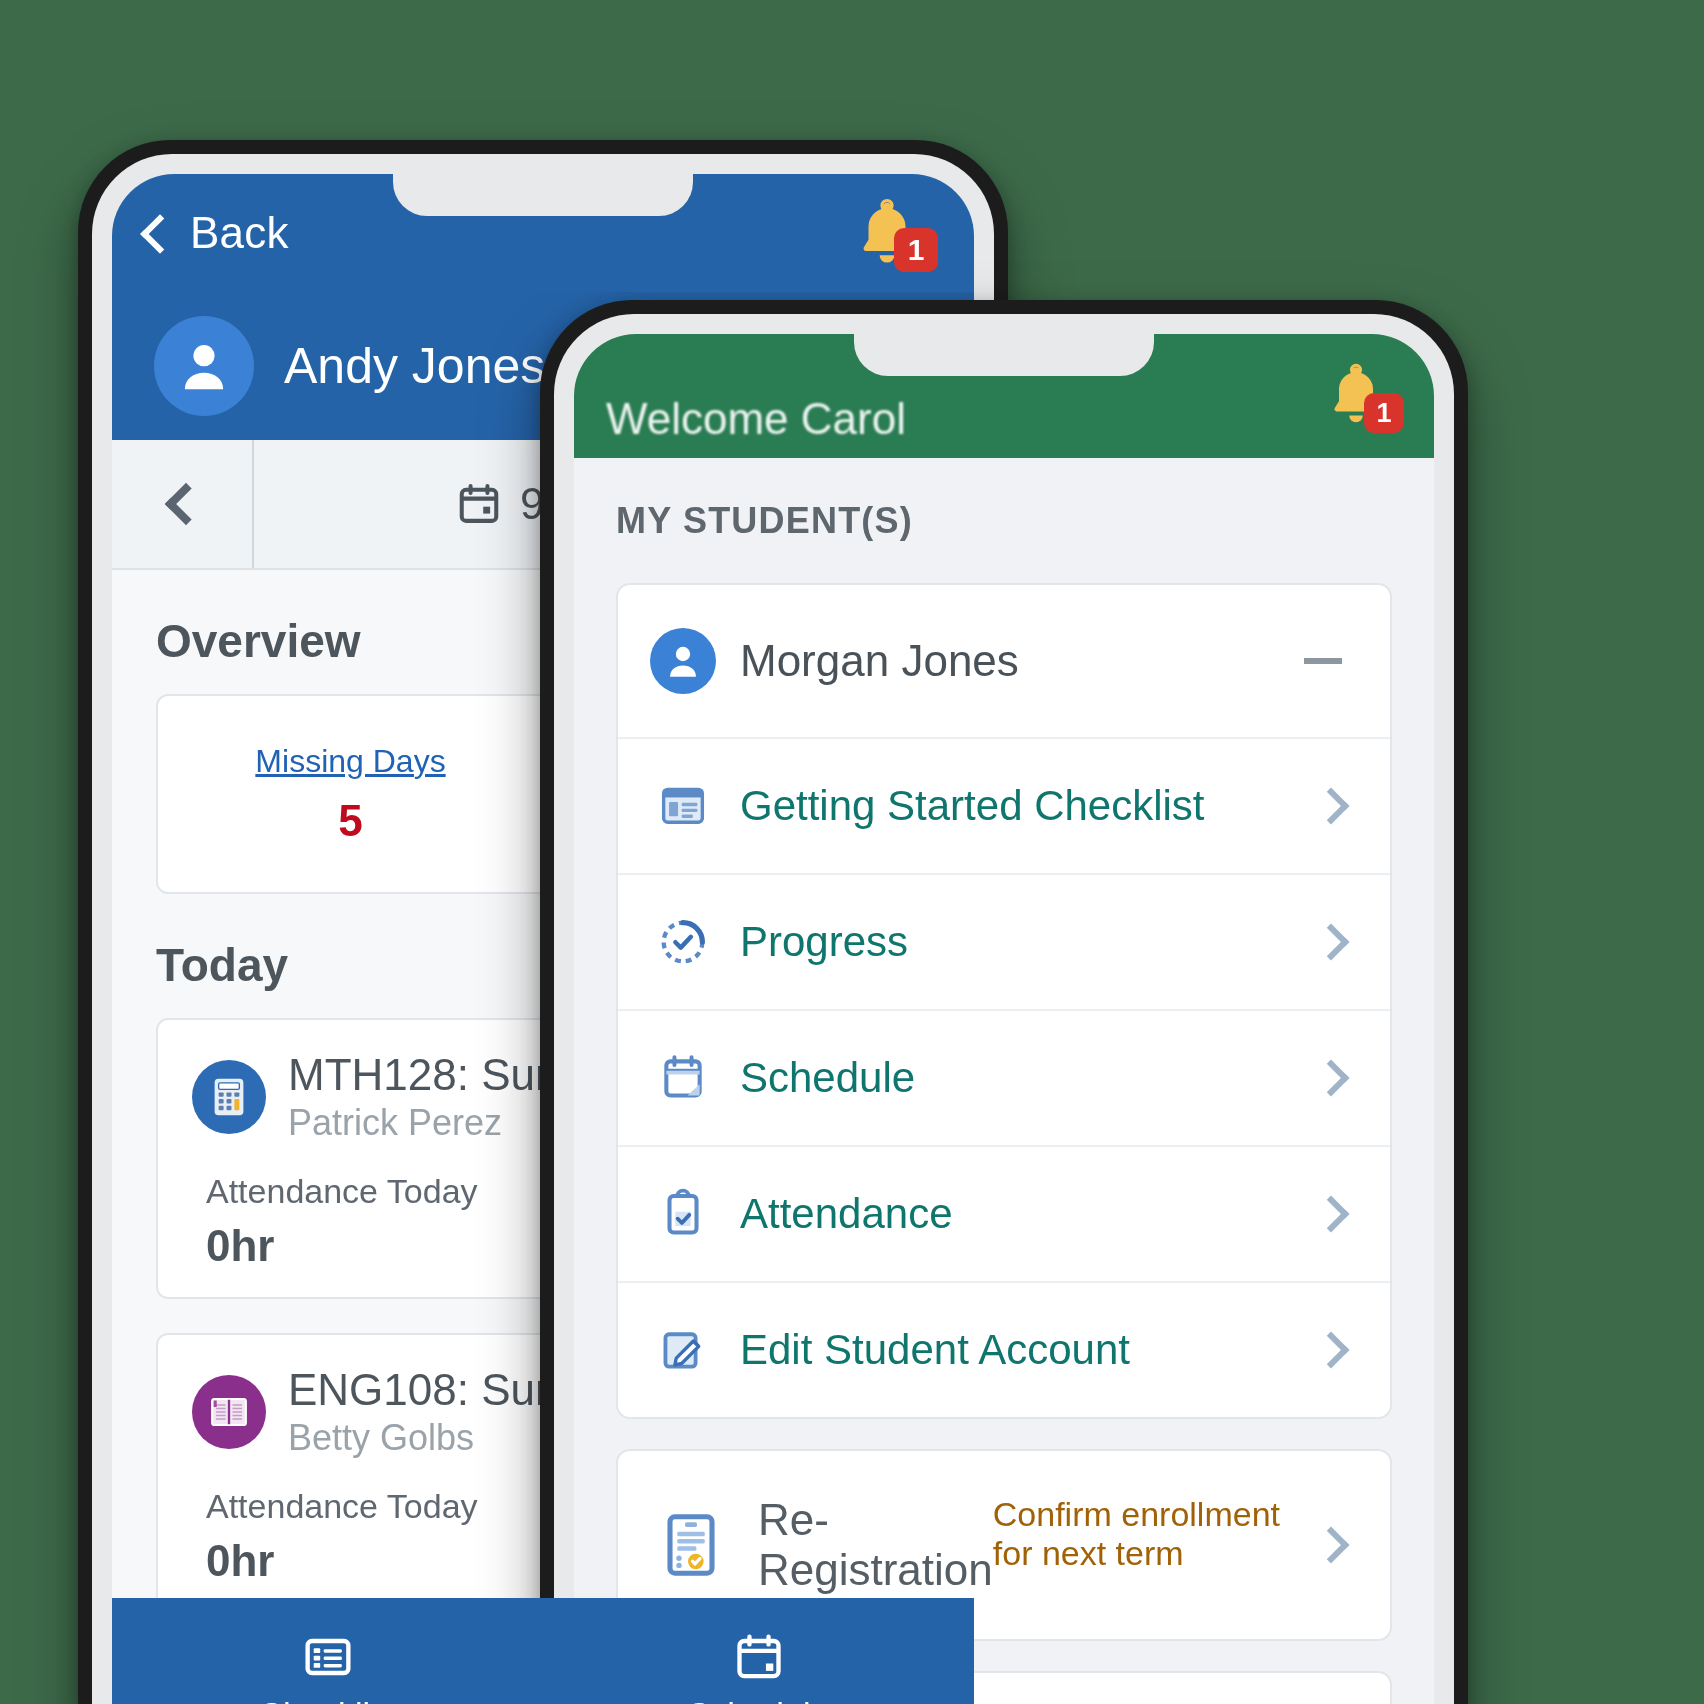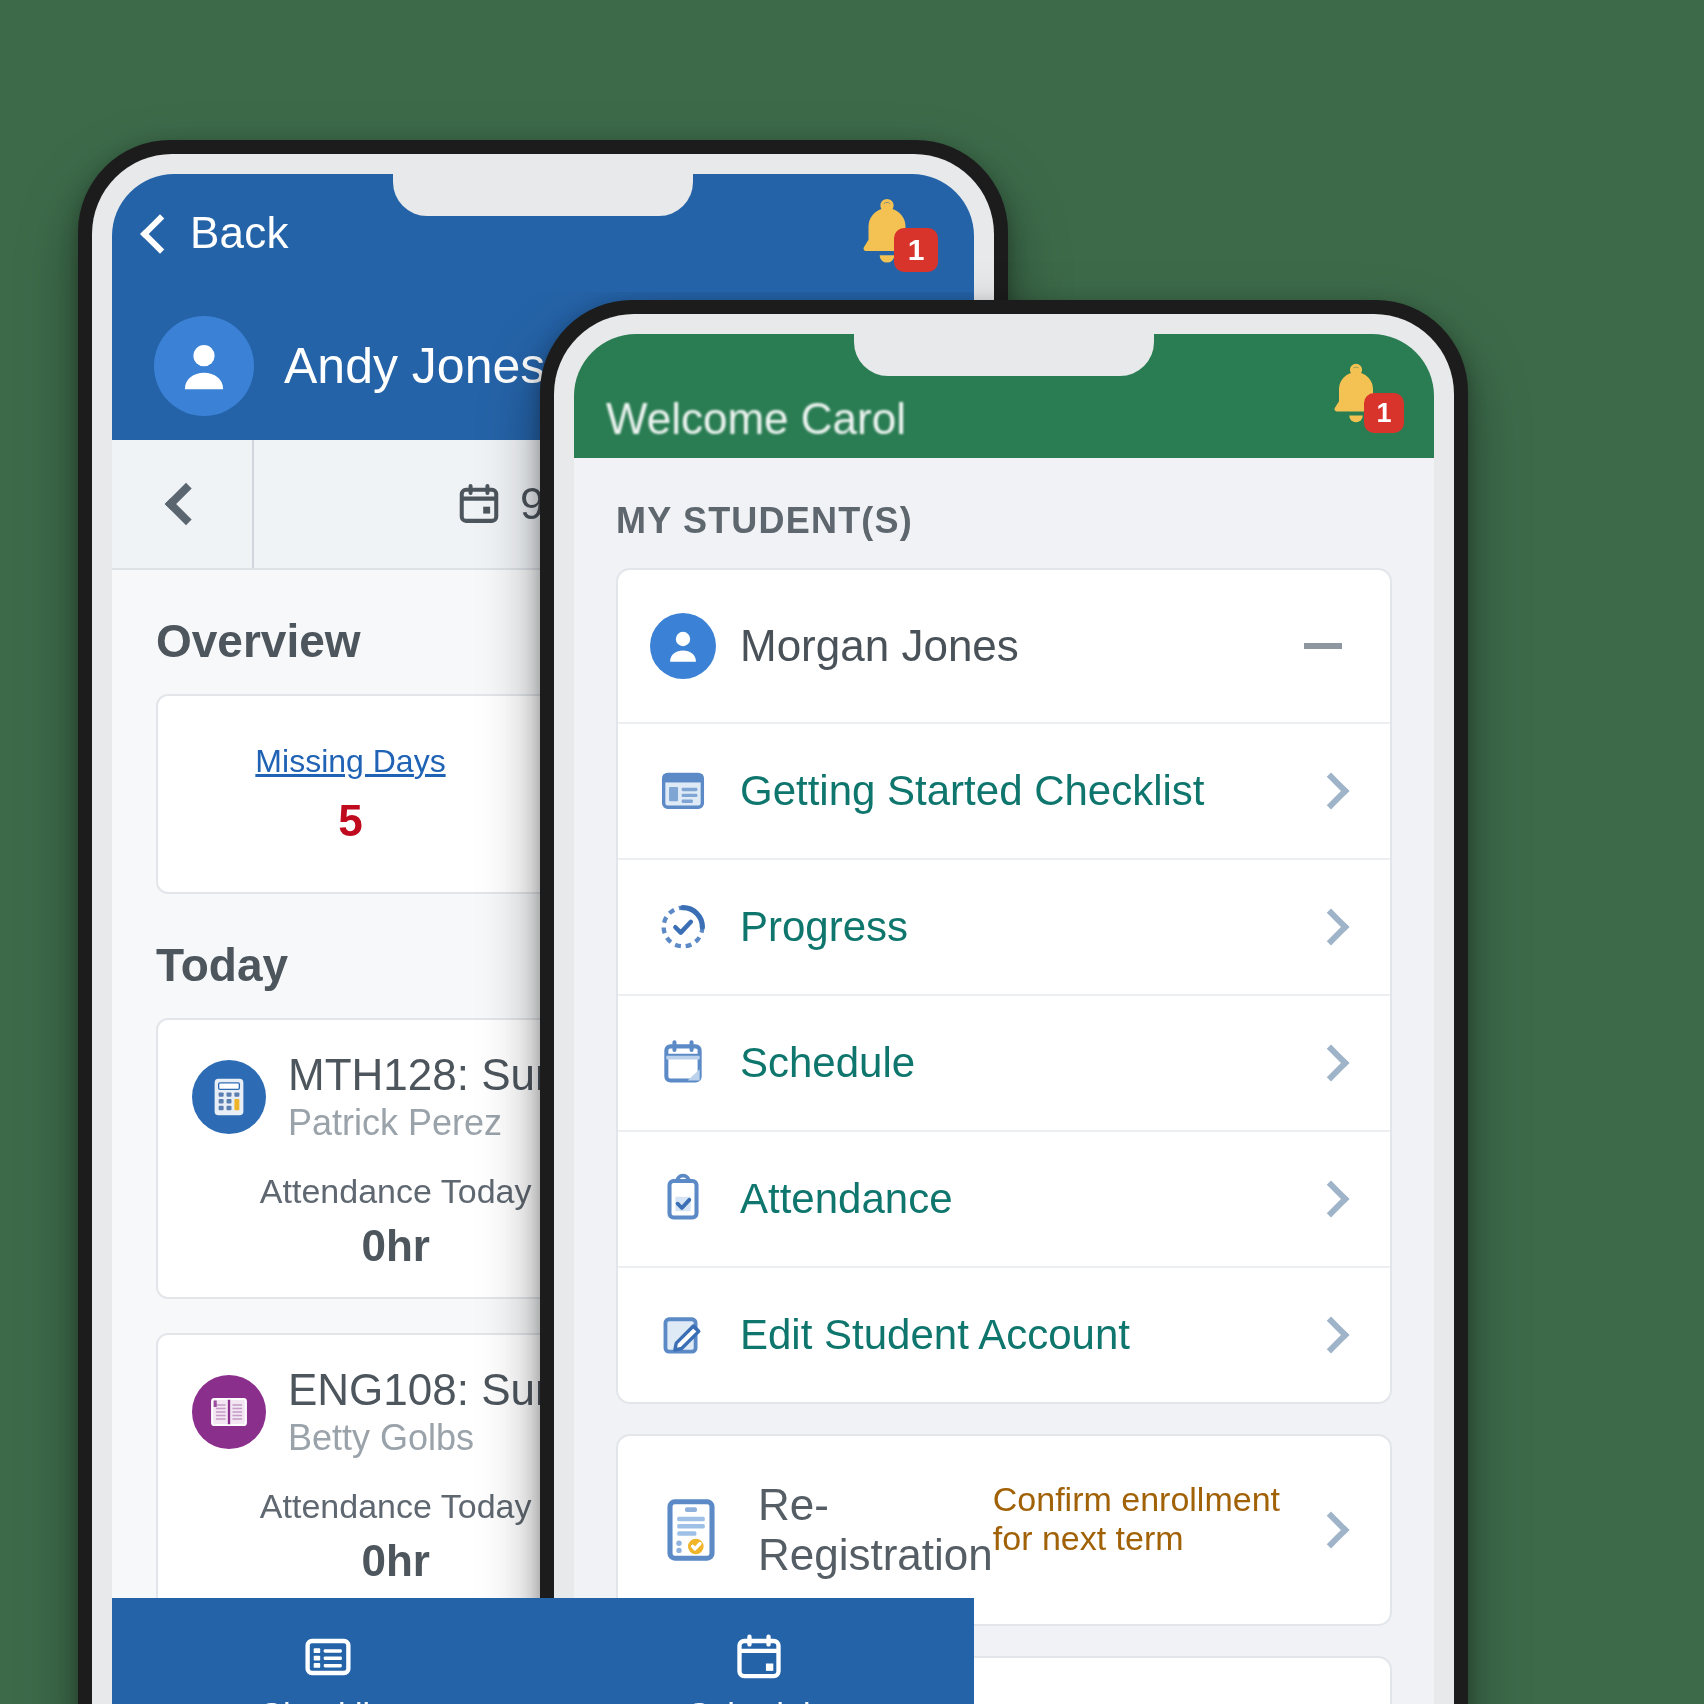--- a/index.html
+++ b/index.html
@@ -224,21 +224,21 @@
     margin-top: 2px;
   }
   .course-stats {
     display: flex;
     margin-top: 28px;
     position: relative;
   }
   .course-stat {
     flex: 1;
     display: flex; flex-direction: column;
-    align-items: center; gap: 10px;
+    align-items: flex-start; gap: 10px; margin-left: 48px;
   }
   .stat-caption { font-size: 34px; color: #5f6770; }
   .stat-big     { font-size: 44px; font-weight: bold; color: #4d555d; }
 
   .lp-tabbar {
     position: absolute;
     left: 0; right: 0; bottom: 0;
     height: 168px;
     background: #2563a8;
     display: flex;
@@ -282,21 +282,21 @@
   }
   .rp-section-label {
     font-size: 36px;
     font-weight: bold;
     letter-spacing: 1.2px;
     color: #5e666e;
     padding: 42px 0 26px 42px;
     filter: blur(0.55px);
   }
   .rp-card {
-    margin: 0 42px 30px 42px;
+    margin: 15px 42px 30px 42px;
     background: #fff;
     border: 2px solid #e2e6ea;
     border-radius: 14px;
     overflow: hidden;
   }
   .rp-row {
     display: flex;
     align-items: center;
     padding: 0 34px;
     height: 134px;

